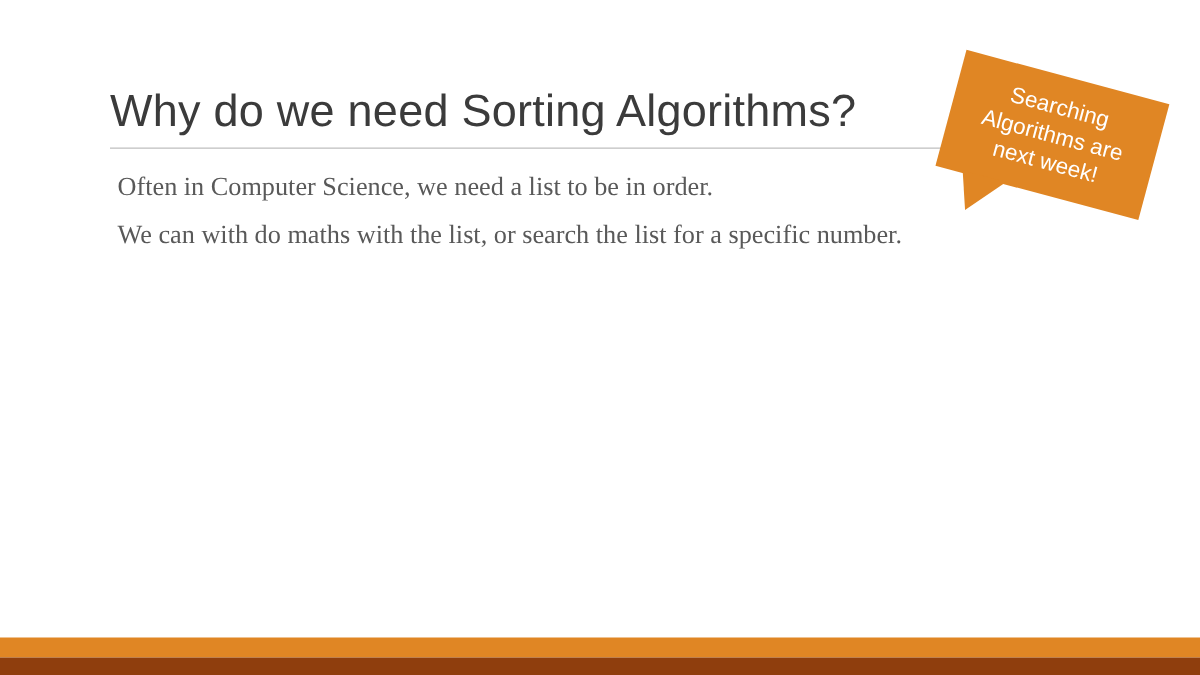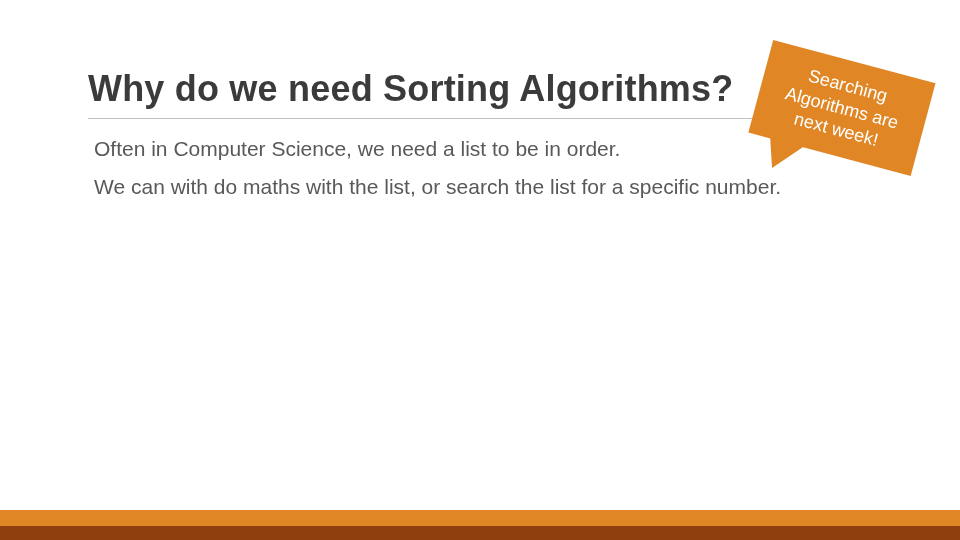--- a/index.html
+++ b/index.html
@@ -12,34 +12,35 @@
     overflow: hidden;
   }
   .slide {
     width: 100%;
     height: 100%;
     position: relative;
     padding: 68px 88px 0 88px;
   }
   .title {
     font-size: 36px;
-    font-weight: 700;
+    font-weight: 400;
     color: #3b3b3b;
     letter-spacing: 0.2px;
     padding-bottom: 8px;
     border-bottom: 1px solid #bfbfbf;
   }
   .body-text {
     margin-top: 16px;
     color: #595959;
     font-size: 21px;
     font-weight: 400;
     line-height: 1.35;
     padding-left: 6px;
     padding-right: 40px;
+    font-family: Liberation Serif, serif;
   }
   .body-text p {
     margin-bottom: 10px;
   }
   .callout {
     position: absolute;
     top: 60px;
     right: 34px;
     transform: rotate(15deg);
     transform-origin: center center;

